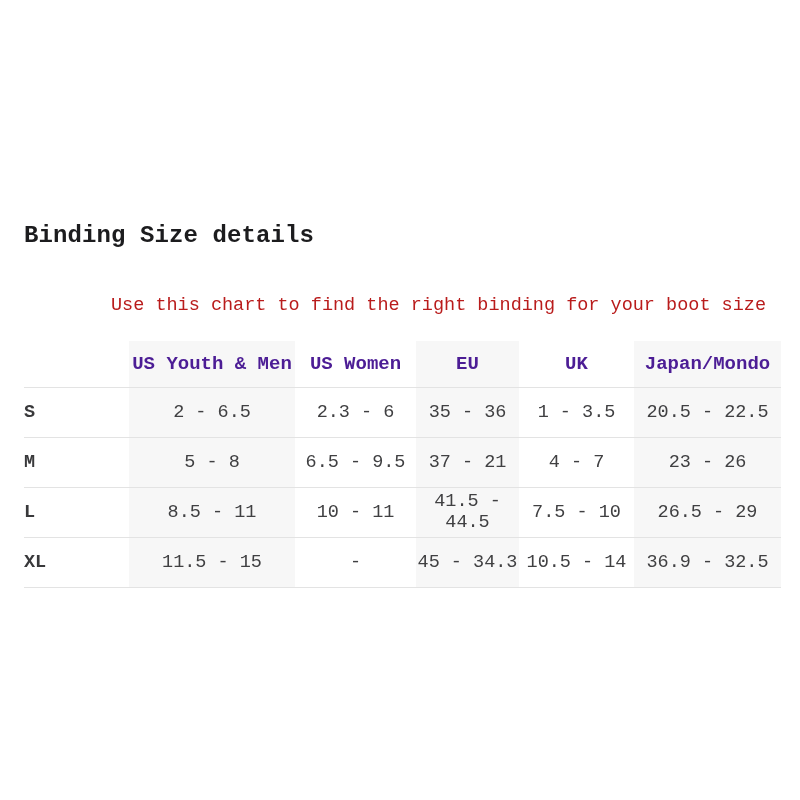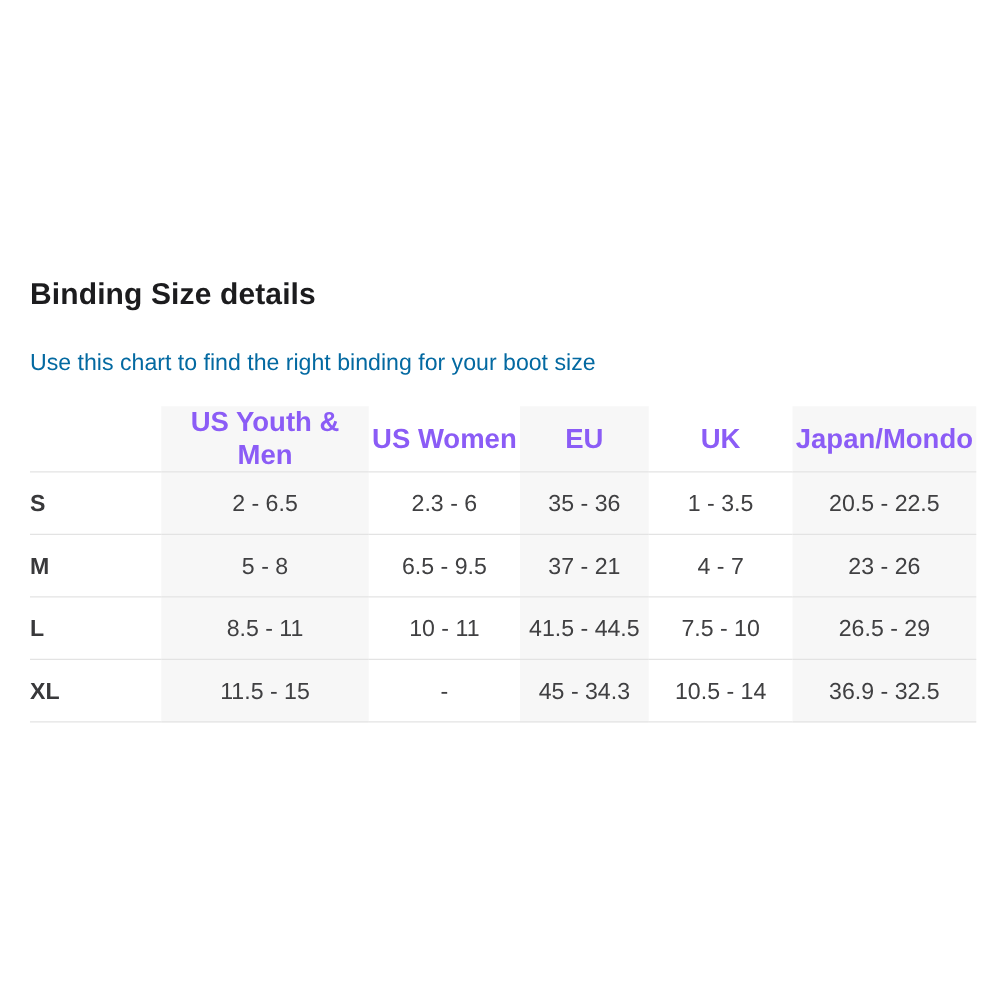--- a/index.html
+++ b/index.html
@@ -15,63 +15,65 @@
     background: #ffffff;
     width: 800px;
     height: 800px;
     font-family: "Liberation Sans", sans-serif;
     overflow: hidden;
   }
   .page {
     position: relative;
     width: 800px;
     height: 620px;
+    font-family: Liberation Mono, monospace;
   }
   .content {
     position: absolute;
     top: 0;
     left: 24px;
     width: 758px;
   }
   .title {
     margin: 0;
     padding-top: 222px;
     font-size: 24px;
     font-weight: bold;
     line-height: 28px;
     letter-spacing: 0.1px;
     color: var(--heading);
   }
   .subtitle {
-    margin: 0;
+    margin: 16px;
     padding-top: 28px;
     font-size: 18.5px;
     line-height: 23px;
     font-weight: normal;
-    color: #0369a1;
+    color: #b91c1c;
+    text-align: right;
   }
   table.size-table {
     margin-top: 24px;
     border-collapse: collapse;
     table-layout: fixed;
     width: 757px;
   }
   table.size-table th,
   table.size-table td {
     padding: 0;
     text-align: center;
     vertical-align: middle;
     border-bottom: 1px solid var(--border);
     color: var(--text);
   }
   table.size-table thead th {
     height: 46px;
-    font-size: 22px;
+    font-size: 19px;
     font-weight: bold;
-    color: #8b5cf6;
+    color: #4c1d95;
   }
   table.size-table tbody td {
     height: 50px;
     font-size: 18.5px;
     font-weight: normal;
   }
   table.size-table tbody td.row-label {
     text-align: left;
     font-weight: bold;
     font-size: 18.5px;

